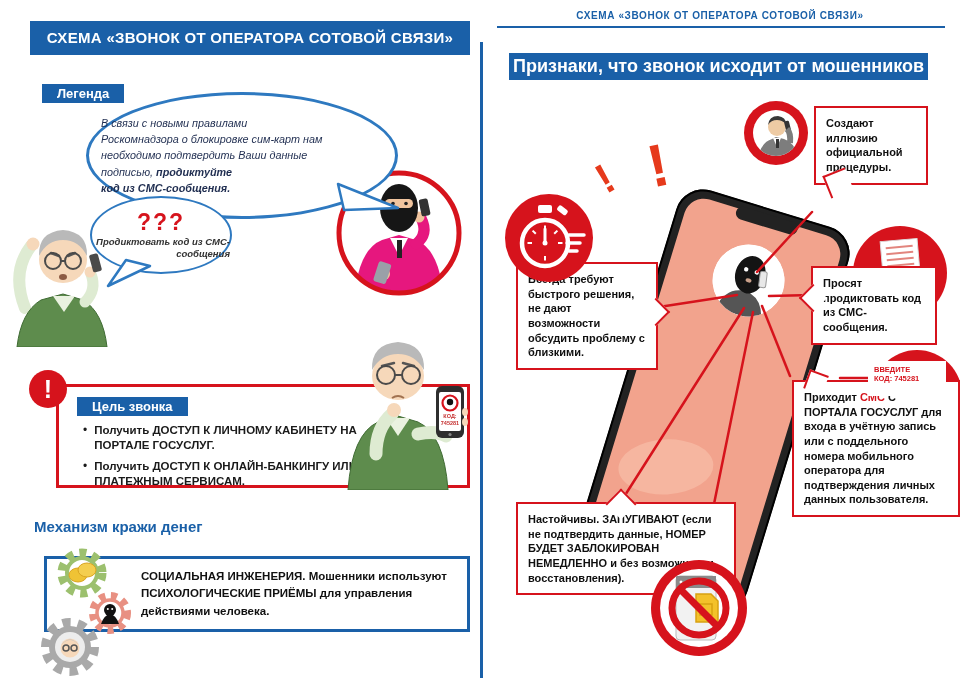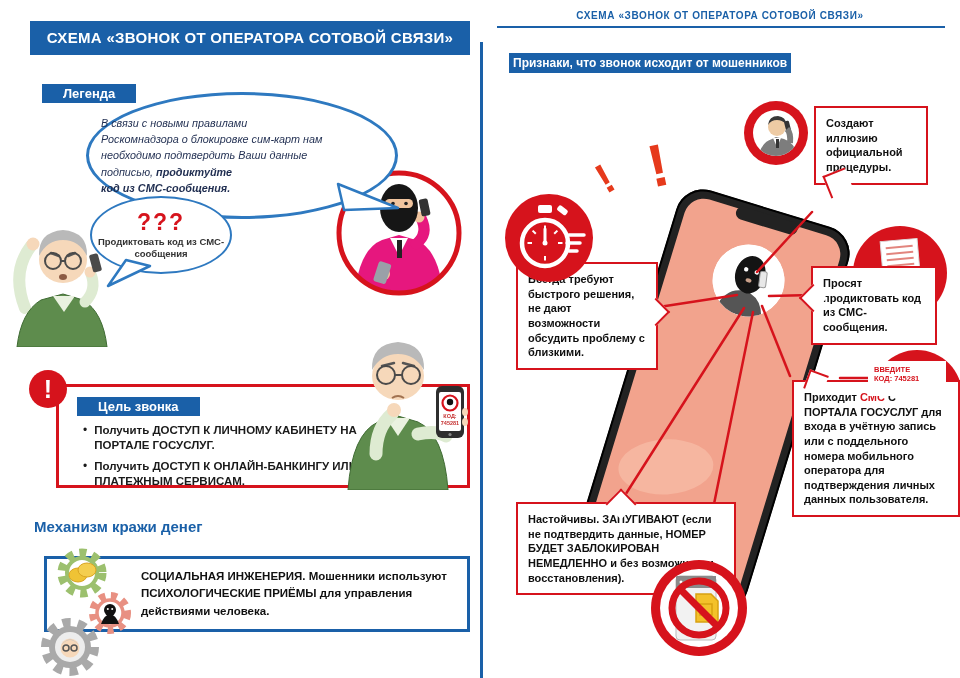--- a/index.html
+++ b/index.html
@@ -2,56 +2,56 @@
 <html><head>
 <meta charset="utf-8">
 <style>
   html,body{margin:0;padding:0}
   body{width:960px;height:678px;position:relative;background:#fff;
        font-family:"Liberation Sans",sans-serif;overflow:hidden}
   .abs{position:absolute}
   
   .banner{background:#1A60A8;color:#fff;font-weight:bold;text-align:center}
   .bluetag{background:#1A60A8;color:#fff;font-weight:bold;font-size:13px;
-           padding:2px 21px;display:inline-block}
+           padding:2px 15px;display:inline-block}
   .divider{left:480px;top:42px;width:3px;height:636px;background:#1A60A8;z-index:1}
   
   .main-banner{left:30px;top:21px;width:440px;height:34px;line-height:34px;
                font-size:15px;letter-spacing:.3px;z-index:2}
   .legend{left:42px;top:84px;z-index:2}
   .bubble{left:86px;top:92px;width:312px;height:127px;background:#fff;
           border:3px solid #2E79C0;border-radius:50%;z-index:3;
           display:flex;align-items:center;justify-content:center;box-sizing:border-box}
   .bubble-text{font-style:italic;font-size:10.8px;line-height:1.5;color:#1F2D50;
                text-align:left;width:100%;padding:0 12px}
   .thought{left:90px;top:196px;width:142px;height:78px;background:#fff;
            border:2.5px solid #2E79C0;border-radius:50%;z-index:3;box-sizing:border-box;
            display:flex;flex-direction:column;align-items:center;justify-content:center}
   .qmarks{color:#D6131C;font-weight:bold;font-size:23px;letter-spacing:2px;line-height:1}
-  .thought-label{font-size:9.5px;font-weight:bold;color:#333;
-                 line-height:1.25;text-align:center;margin-top:2px}
+  .thought-label{font-size:9.5px;font-weight:bold;font-style:italic;color:#333;
+                 line-height:1.25;text-align:right;margin-top:2px}
   .excl-circle{left:29px;top:370px;width:38px;height:38px;border-radius:50%;
                background:#D6131C;color:#fff;font-weight:bold;font-size:25px;
                text-align:center;line-height:38px;z-index:7}
   .goal-box{left:56px;top:384px;width:414px;height:104px;border:3px solid #D6131C;
             background:#fff;z-index:5;box-sizing:border-box;padding:10px 0 0 18px}
   .goal-bullets{margin:7px 0 0 6px;width:312px}
   .goal-row{display:flex;gap:7px;margin-bottom:6px}
   .blt{font-size:12px;color:#1a1a1a;line-height:1.3}
   .goal-text{font-size:11.5px;font-weight:bold;color:#1a1a1a;line-height:1.3}
   .mech-title{left:34px;top:518px;color:#1A60A8;font-weight:bold;font-size:15px;z-index:2}
   .mech-box{left:44px;top:556px;width:426px;height:76px;border:3px solid #1A60A8;
             background:#fff;z-index:5;box-sizing:border-box;display:flex;align-items:center}
   .mech-text{margin-left:94px;width:310px;font-size:11.5px;font-weight:bold;
              color:#111;line-height:1.5}
   
   .r-header{left:495px;top:10px;width:450px;text-align:center;color:#1A60A8;
             font-weight:bold;font-size:10px;letter-spacing:.6px;z-index:2}
   .r-rule{left:497px;top:26px;width:448px;height:2px;background:#1A60A8;z-index:2}
-  .r-banner{left:509px;top:53px;font-size:12px;padding:3px 4px;z-index:2}
+  .r-banner{left:509px;top:53px;font-size:18px;padding:3px 4px;z-index:2}
   .phone{left:622px;top:200px;width:180px;height:400px;background:#222;border-radius:28px;
          transform:rotate(17deg);z-index:4;box-shadow:inset 0 0 0 2px #000}
   .screen{position:absolute;left:9px;top:9px;right:9px;bottom:9px;background:#F2A38D;
           border-radius:20px;overflow:hidden}
   .notch{position:absolute;left:50%;top:6px;transform:translateX(-50%);width:64px;
          height:13px;background:#222;border-radius:7px}
   .avatar{position:absolute;left:45px;top:30px;width:72px;height:72px;border-radius:50%;
           background:#fff;overflow:hidden}
   .arm-blob{position:absolute;left:9px;top:241px;width:95px;height:55px;border-radius:50%;
             background:#F6B6A0;transform:rotate(-20deg)}

